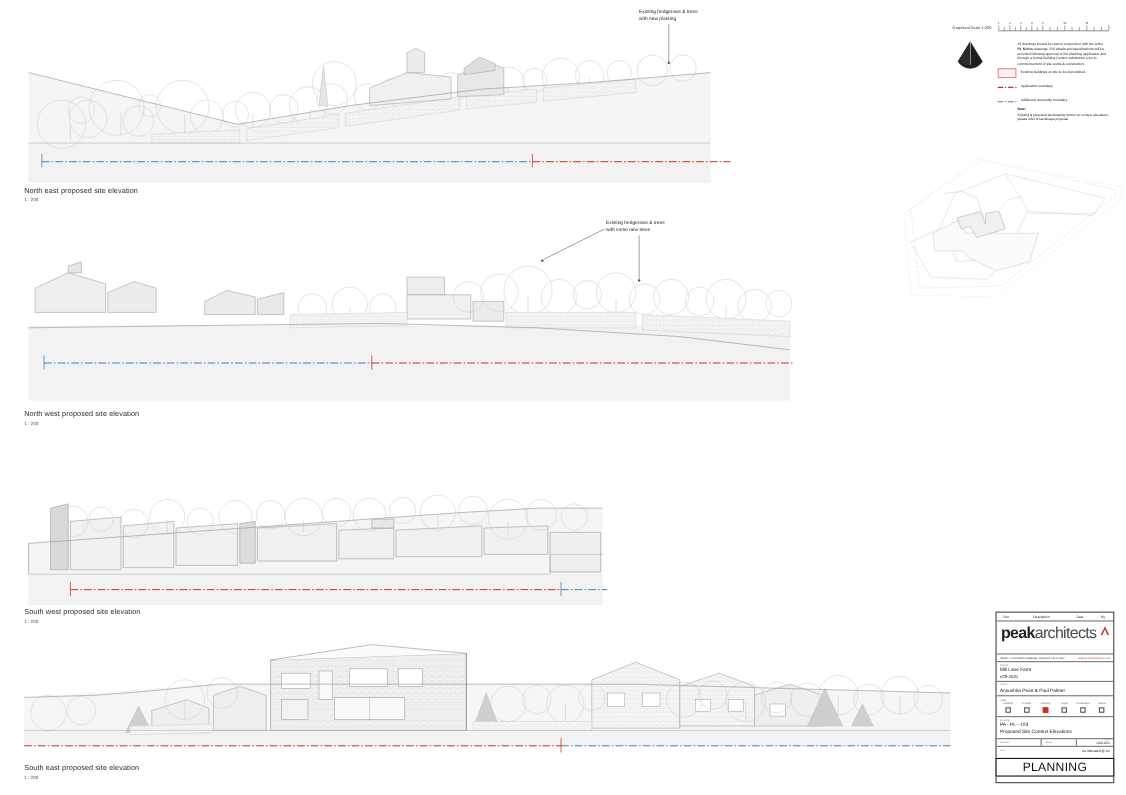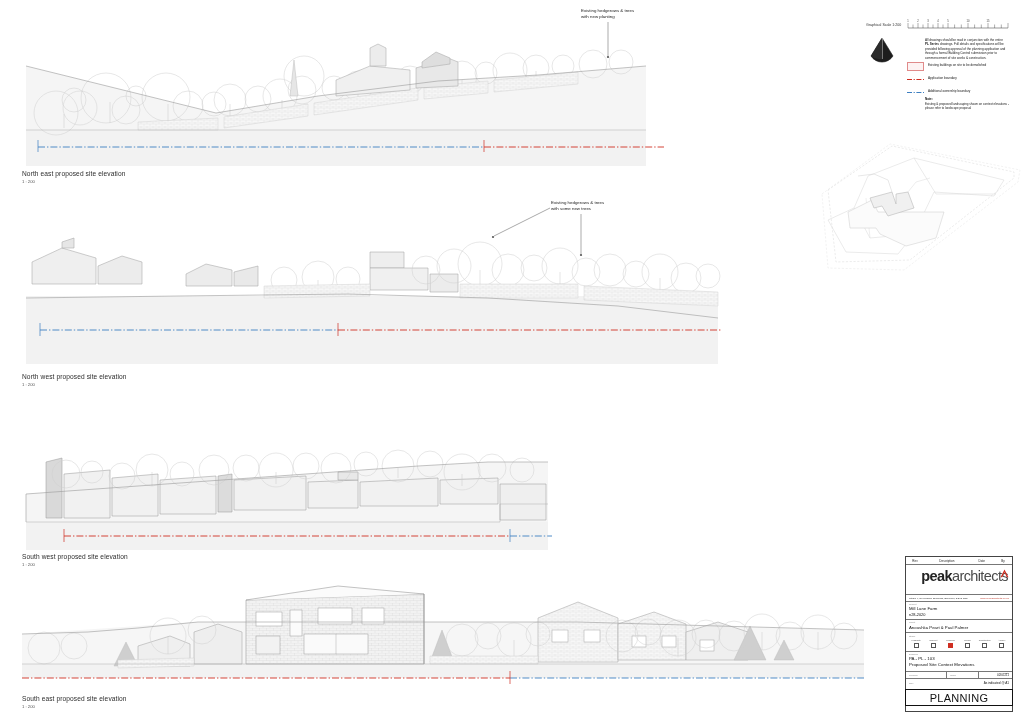--- a/index.html
+++ b/index.html
@@ -48,21 +48,21 @@
   
   .titleblock {
     position:absolute; left:905px; top:556px; width:108px; height:156px;
     border:0.6px solid #444; background:#fff;
   }
   .rev-head { display:flex; height:8px; border-bottom:0.5px solid #777; }
   .rev-head div { font-size:3.0px; color:#222; display:flex; align-items:center; justify-content:center; }
   .rev-head .c1 { width:17%; } .rev-head .c2 { width:43%; }
   .rev-head .c3 { width:23%; } .rev-head .c4 { width:17%; }
 
-  .logo-area { height:30px; position:relative; border-bottom:0.5px solid #777; padding:4px 4px 16px 4px;text-align:right; }
+  .logo-area { height:30px; position:relative; border-bottom:0.5px solid #777; padding:4px 4px 16px 4px; }
   .logo { font-size:14.5px; letter-spacing:-0.6px; line-height:1; white-space:nowrap; }
   .logo .peak { font-weight:bold; color:#232323; }
   .logo .arch { font-weight:normal; color:#4a4a4a; }
   .logo-mark { position:absolute; right:3px; top:3.5px; width:9px; height:9px; }
 
   .addr-row { height:7px; border-bottom:0.5px solid #777; display:flex; align-items:center; padding:0 3px; }
   .addr-row .a { font-size:2.5px; color:#333; }
   .addr-row .b { font-size:2.5px; color:#c0392b; margin-left:auto; }
 
   .tb-field { border-bottom:0.5px solid #777; padding:1.6px 3px 2px 3px; }

